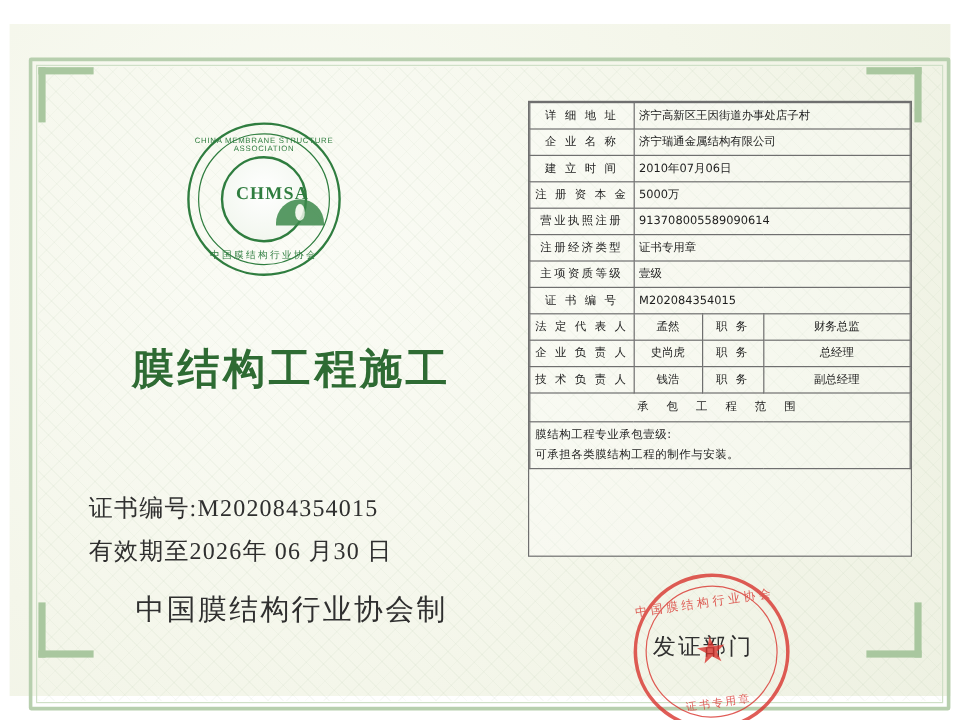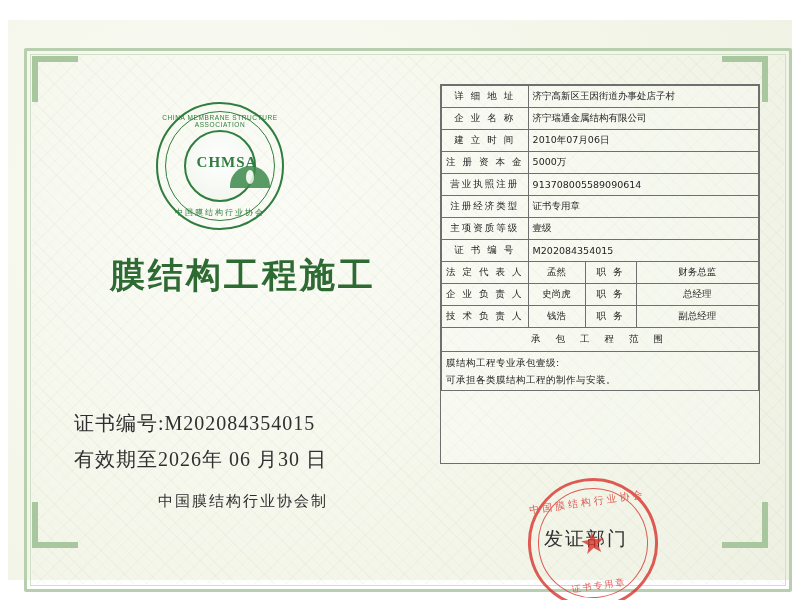--- a/index.html
+++ b/index.html
@@ -149,20 +149,21 @@
 
   
   .title1, .title2 {
     position: absolute;
     left: 0; width: 390px;
     text-align: center;
     font-family: "Liberation Serif", serif;
     font-weight: bold;
     color: #2e6b33;
     text-shadow: 0 1px 0 rgba(255,255,255,.6);
+    margin-top: 32px;
   }
   .title1 {
     top: 172px;
     font-size: 35px;
     letter-spacing: 3px;
   }
   .title2 {
     top: 228px;
     font-size: 37px;
     letter-spacing: 13px;
@@ -183,21 +184,21 @@
   }
   .cert-no { top: 330px; }
   .valid   { top: 366px; }
 
   .issuer-line {
     position: absolute;
     left: 0; width: 390px;
     top: 412px;
     text-align: center;
     font-family: "Liberation Serif", serif;
-    font-size: 15px;
+    font-size: 24px;
     color: #2f2f2f;
     letter-spacing: 2px;
   }
 
   
   .table-wrap {
     position: absolute;
     left: 432px;
     top: 64px;
     width: 320px;

